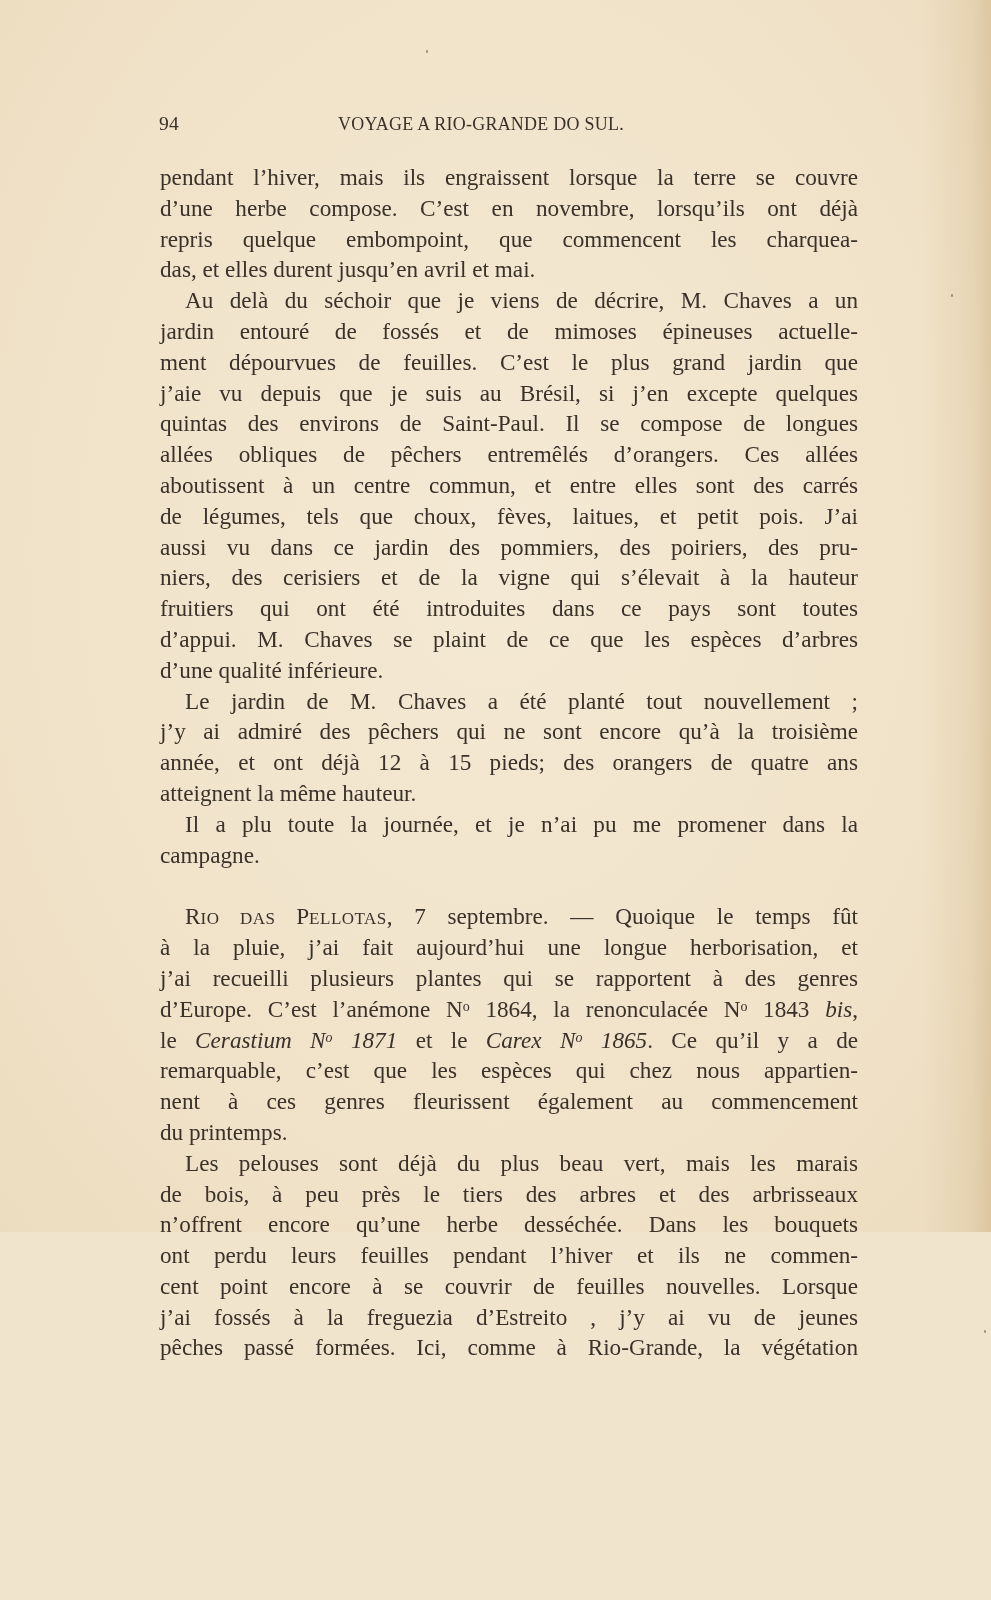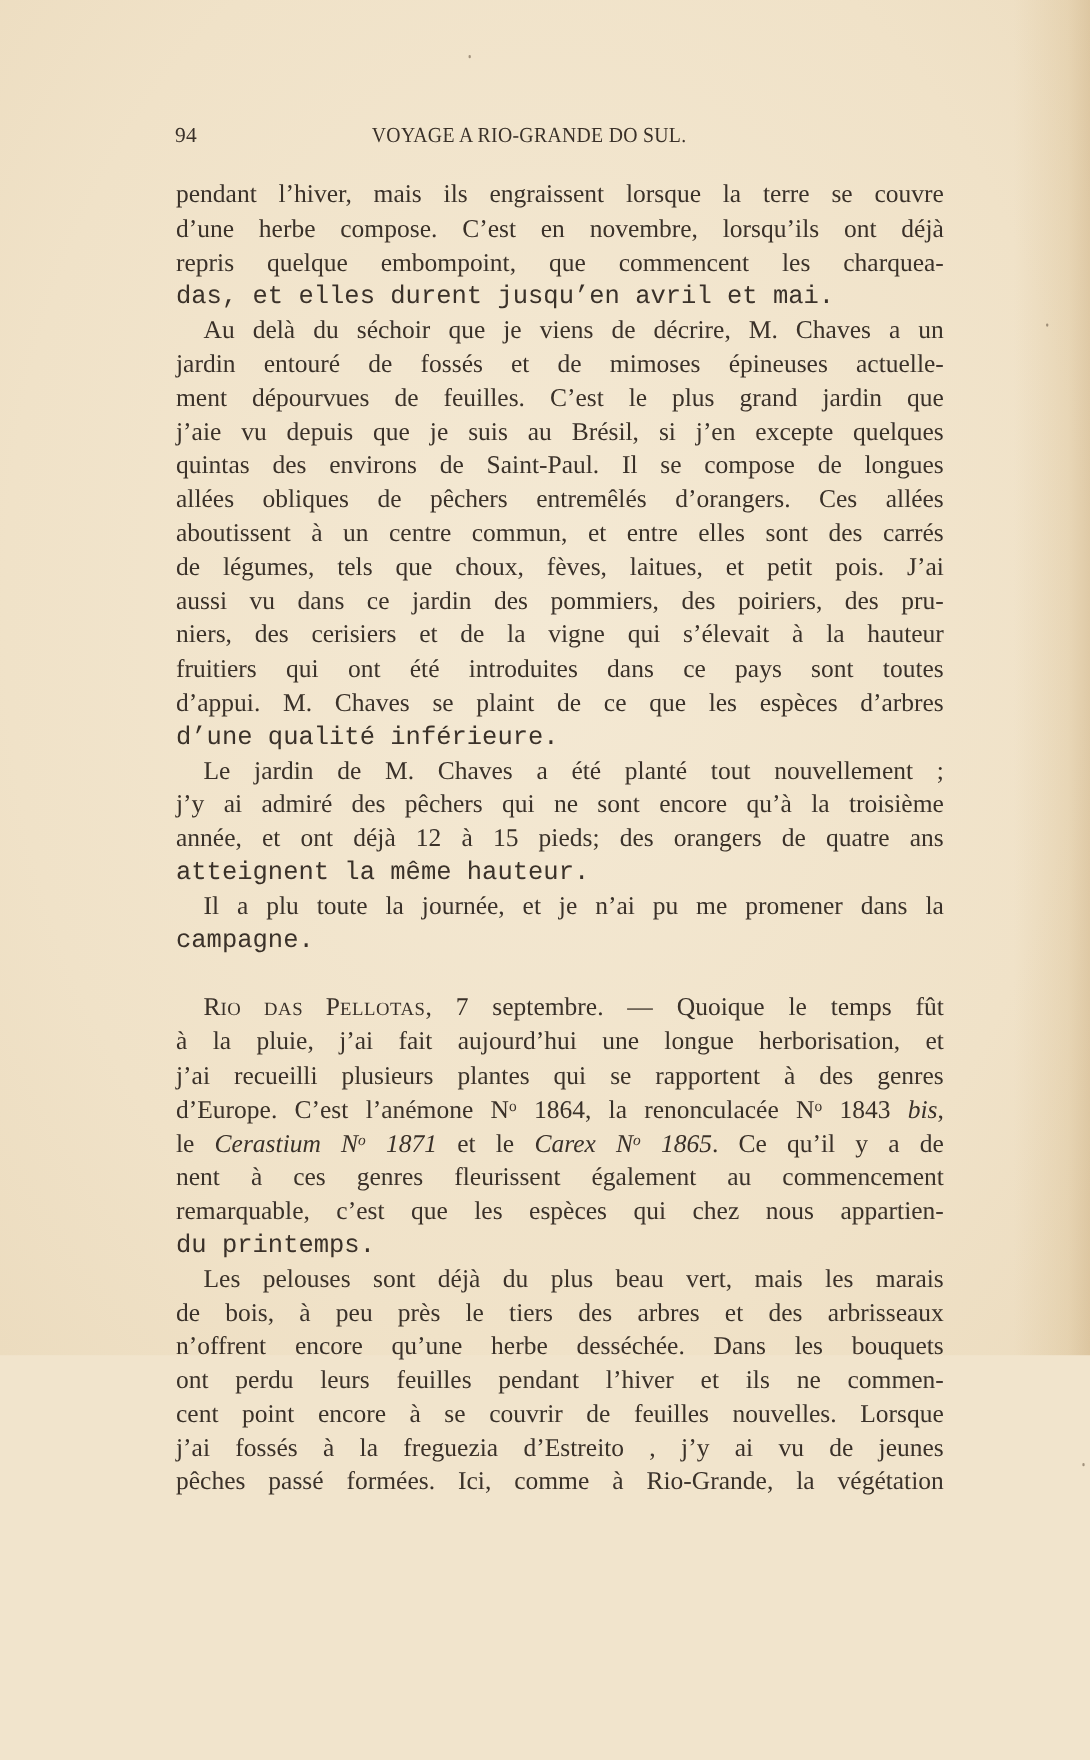--- a/index.html
+++ b/index.html
@@ -57,21 +57,20 @@
     }
     .line {
       display: block;
       white-space: nowrap;
       text-align: justify;
       text-align-last: justify;
       height: 30.8px;
     }
     .line.last {
       text-align-last: left;
-      font-family: Liberation Mono, monospace;
     }
     .line.indent {
       padding-left: 25px;
     }
     .spacer {
       display: block;
       height: 31px;
     }
     .sc-big { font-size: 23.2px; }
     .sc-small { font-size: 17px; letter-spacing: 0.5px; }
@@ -133,22 +132,22 @@
     </div>
 
     <span class="spacer"></span>
 
     <div>
       <span class="line indent"><span class="sc-big">R</span><span class="sc-small">IO DAS </span><span class="sc-big">P</span><span class="sc-small">ELLOTAS</span><span>, 7 septembre. — Quoique le temps fût</span></span>
       <span class="line">à la pluie, j’ai fait aujourd’hui une longue herborisation, et</span>
       <span class="line">j’ai recueilli plusieurs plantes qui se rapportent à des genres</span>
       <span class="line"><span>d’Europe. C’est l’anémone N</span><sup>o</sup><span> 1864, la renonculacée N</span><sup>o</sup><span> 1843 </span><em>bis</em><span>,</span></span>
       <span class="line"><span>le </span><em>Cerastium</em><em> N</em><sup><em>o</em></sup><em> 1871</em><span> et le </span><em>Carex</em><em> N</em><sup><em>o</em></sup><em> 1865</em><span>. Ce qu’il y a de</span></span>
+      <span class="line">remarquable, c’est que les espèces qui chez nous appartien-</span>
       <span class="line">nent à ces genres fleurissent également au commencement</span>
-      <span class="line">remarquable, c’est que les espèces qui chez nous appartien-</span>
       <span class="line last">du printemps.</span>
     </div>
 
     <div>
       <span class="line indent">Les pelouses sont déjà du plus beau vert, mais les marais</span>
       <span class="line">de bois, à peu près le tiers des arbres et des arbrisseaux</span>
       <span class="line">n’offrent encore qu’une herbe desséchée. Dans les bouquets</span>
       <span class="line">ont perdu leurs feuilles pendant l’hiver et ils ne commen-</span>
       <span class="line">cent point encore à se couvrir de feuilles nouvelles. Lorsque</span>
       <span class="line">j’ai fossés à la freguezia d’Estreito , j’y ai vu de jeunes</span>

